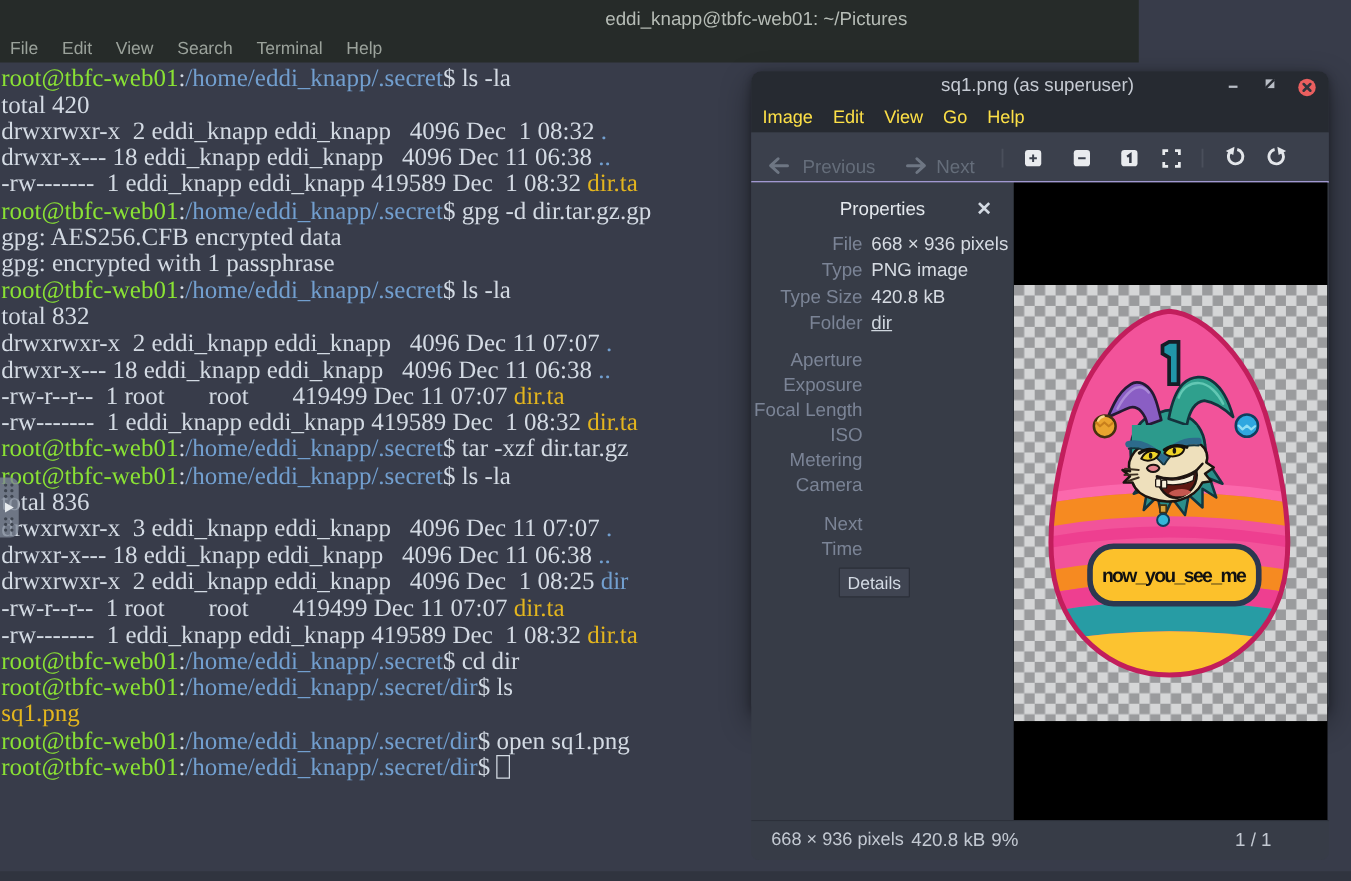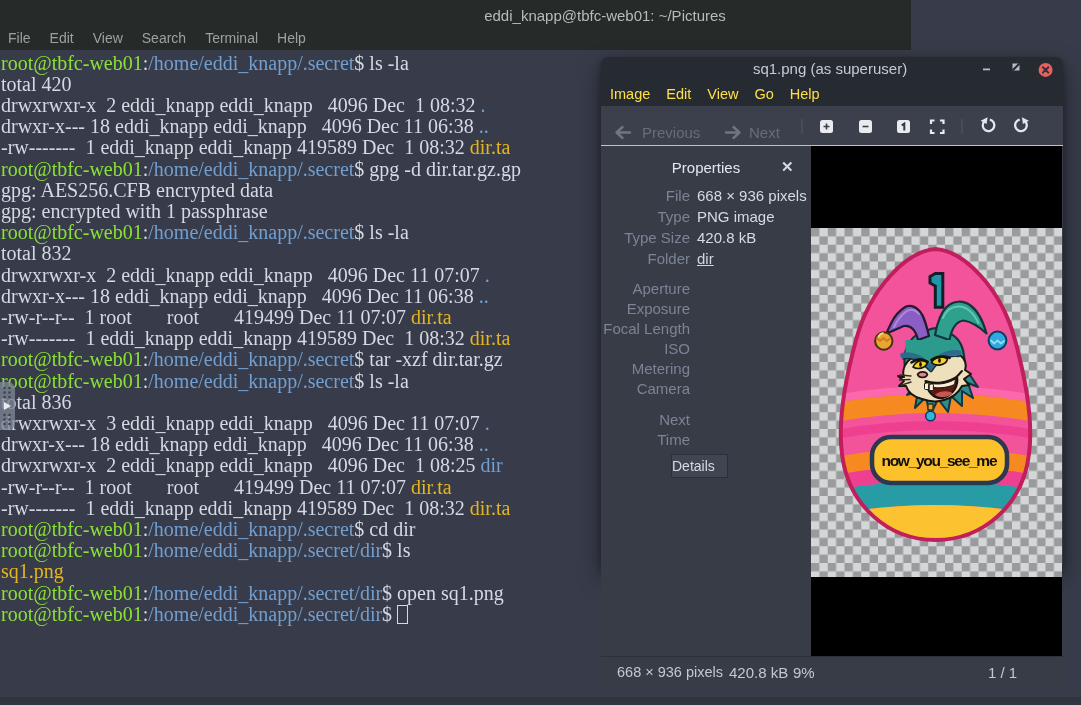--- a/index.html
+++ b/index.html
@@ -41,21 +41,21 @@
        border-top:1px solid #2c303a;box-sizing:border-box;border-radius:0 0 6px 6px;
        font-size:15px;color:#c3c9d2;}
   
   .sb-title{position:absolute;left:0;top:13px;width:210px;text-align:center;
        font-weight:normal;font-size:15px;color:#e4e8ed;}
   .sb-x{position:absolute;left:180px;top:12px;font-size:15px;color:#d3dae3;font-weight:bold;}
   .lbl{position:absolute;right:121px;color:#7b8496;font-size:15px;white-space:nowrap;}
   .val{position:absolute;left:96px;color:#d6dbe2;font-size:15px;white-space:nowrap;}
   #details{position:absolute;left:70px;top:308px;width:57px;height:24px;background:#404552;
        border:1px solid #2b2f39;border-radius:1px;color:#d3dae3;font-size:14px;
-       text-align:left;line-height:23px;box-sizing:border-box;}
+       text-align:center;line-height:23px;box-sizing:border-box;}
 </style>
 </head>
 <body>
 
 <div id="term-head">
   <div id="term-title">eddi_knapp@tbfc-web01: ~/Pictures</div>
   <div id="term-menu">
       <span>File</span>
       <span>Edit</span>
       <span>View</span>

